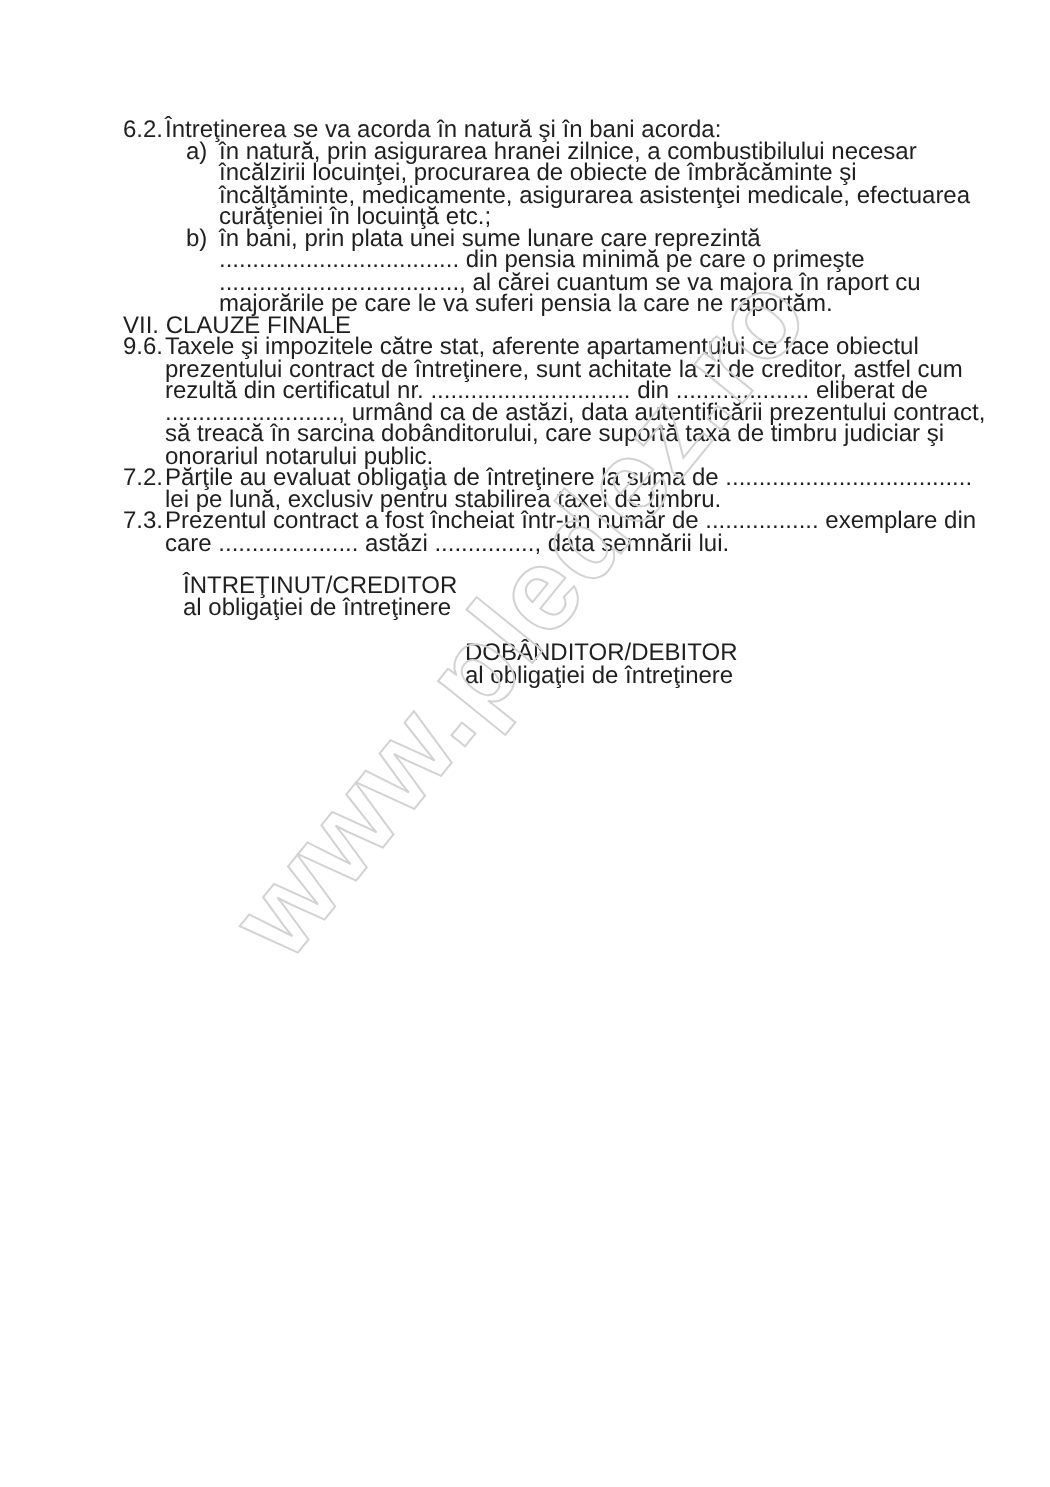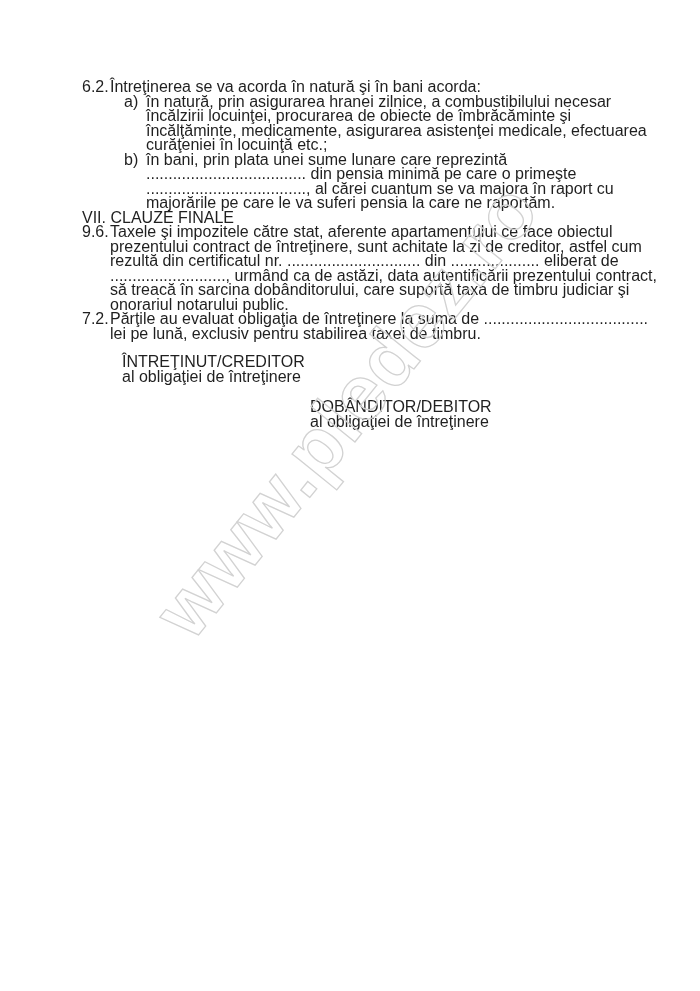--- a/index.html
+++ b/index.html
@@ -94,20 +94,24 @@
     <div class="para">
       <span class="num">9.6.</span>
       <span>Taxele şi impozitele către stat, aferente apartamentului ce face obiectul prezentului contract de întreţinere, sunt achitate la zi de creditor, astfel cum rezultă din certificatul nr. .............................. din .................... eliberat de .........................., urmând ca de astăzi, data autentificării prezentului contract, să treacă în sarcina dobânditorului, care suportă taxa de timbru judiciar şi onorariul notarului public.</span>
     </div>
 
     <div class="para">
       <span class="num">7.2.</span>
       <span>Părţile au evaluat obligaţia de întreţinere la suma de ..................................... lei pe lună, exclusiv pentru stabilirea taxei de timbru.</span>
     </div>
 
+    <div class="para">
+      <span class="num">7.3.</span>
+      <span>Prezentul contract a fost încheiat într-un număr de ................. exemplare din care ..................... astăzi ..............., data semnării lui.</span>
+    </div>
 
     <div class="sig-block first">
       <div>ÎNTREŢINUT/CREDITOR</div>
       <div>al obligaţiei de întreţinere</div>
     </div>
 
     <div class="sig-block second">
       <div>DOBÂNDITOR/DEBITOR</div>
       <div>al obligaţiei de întreţinere</div>
     </div>

